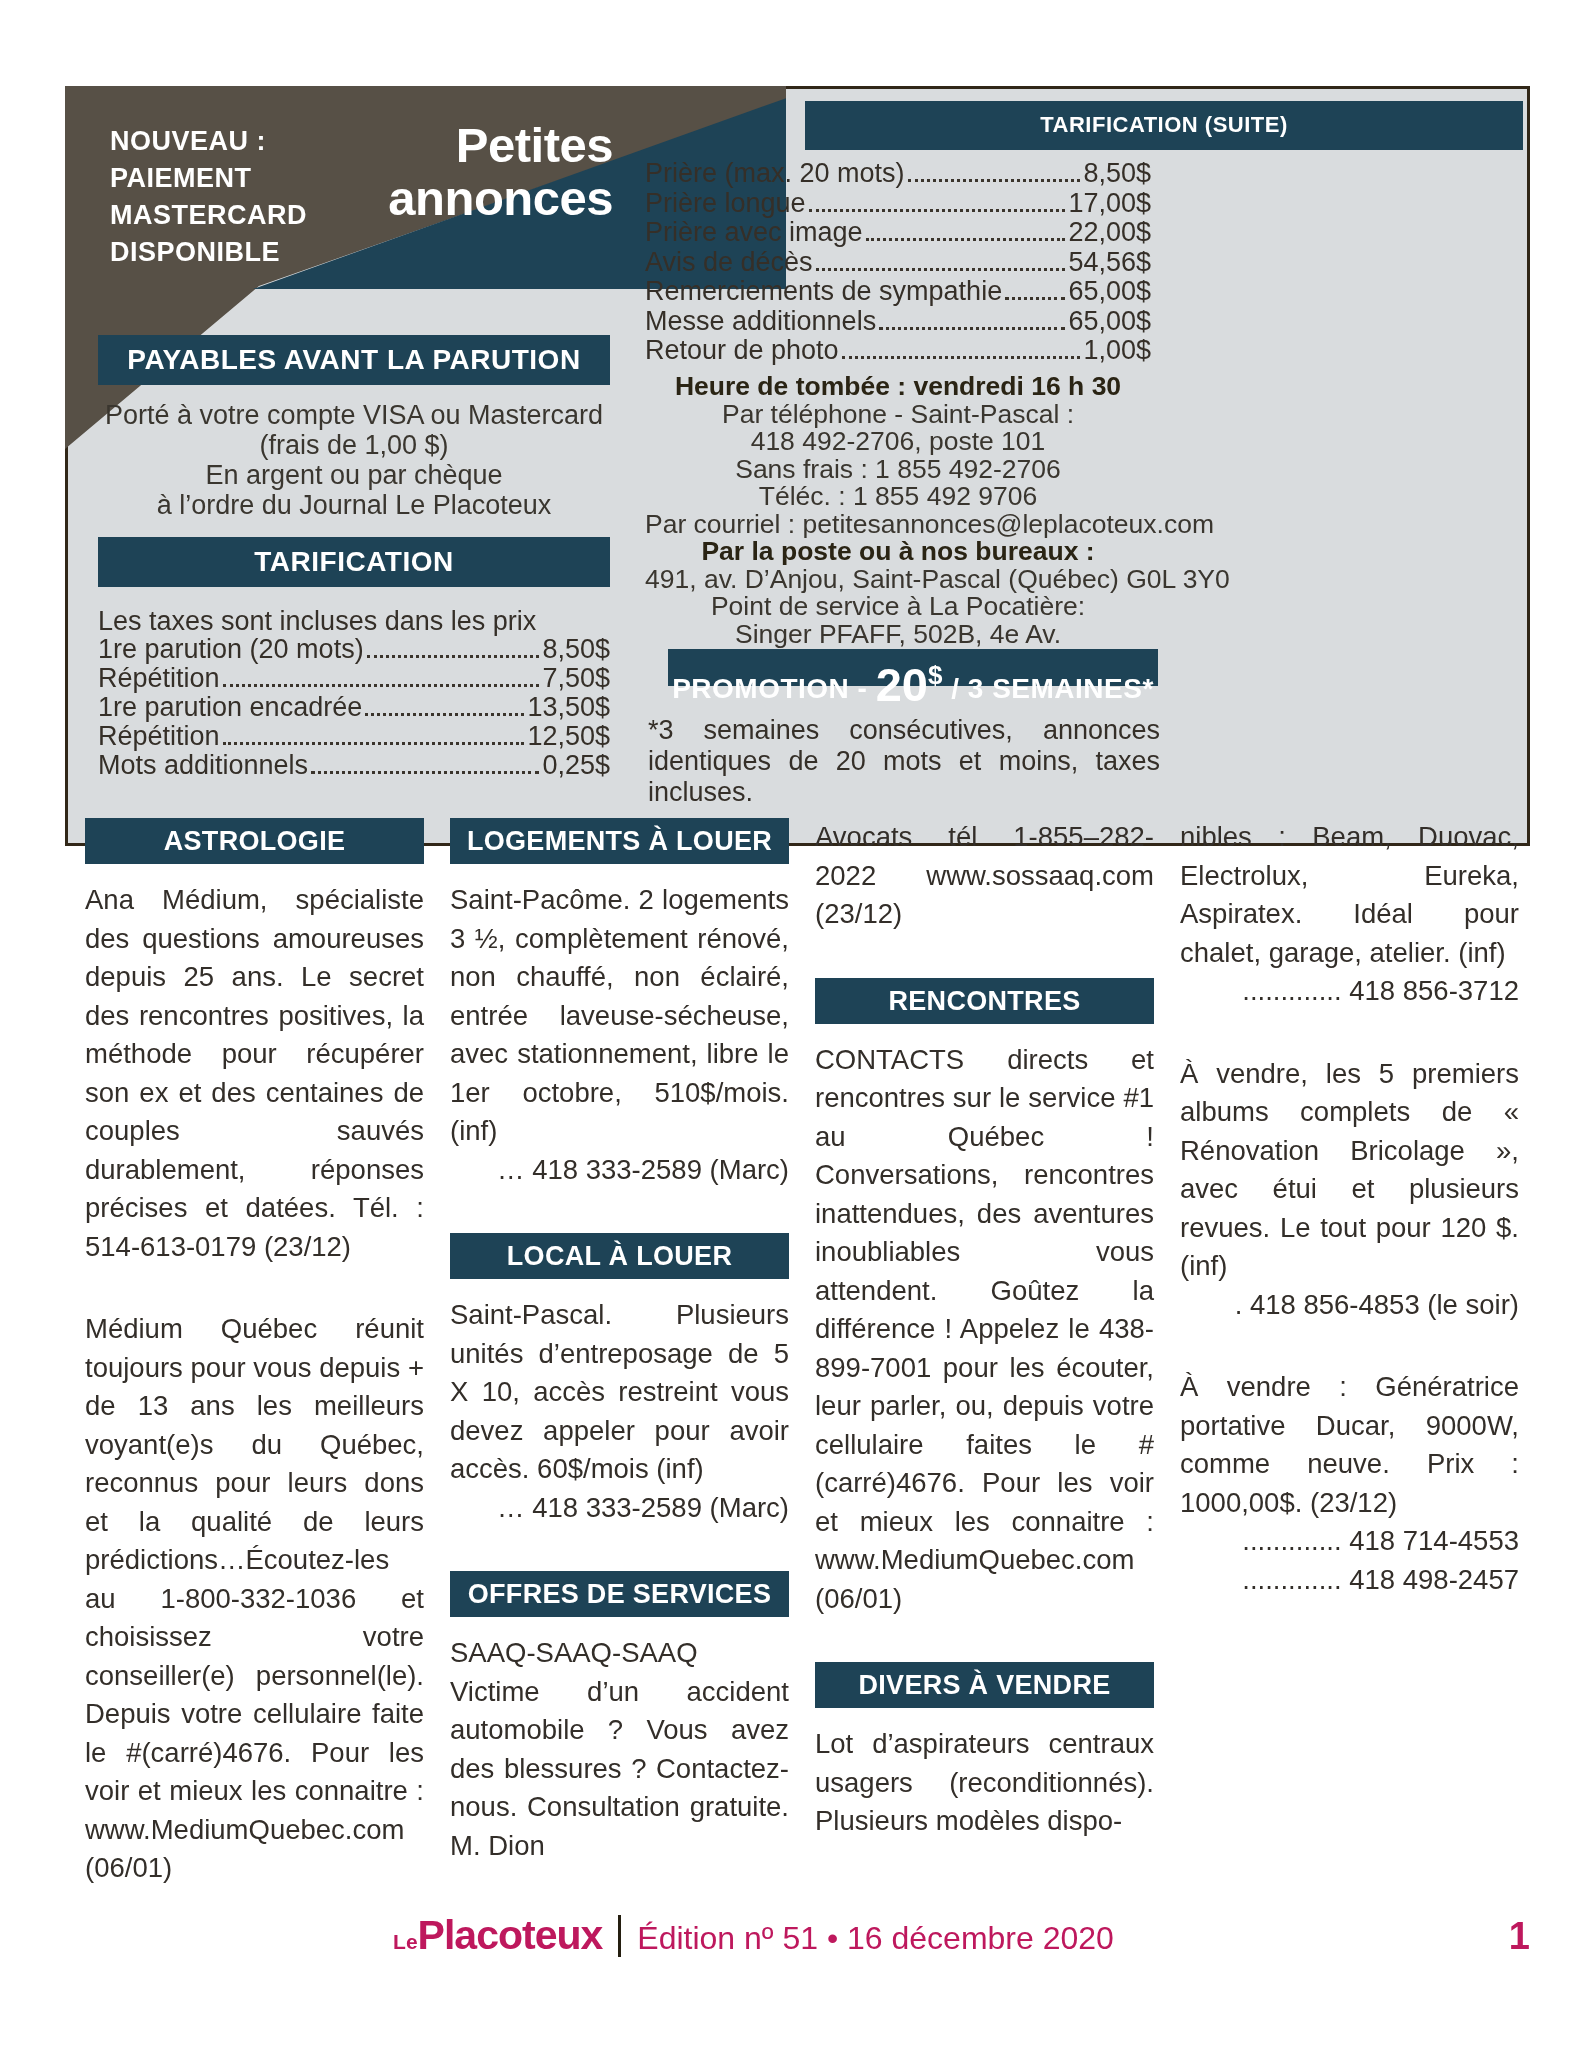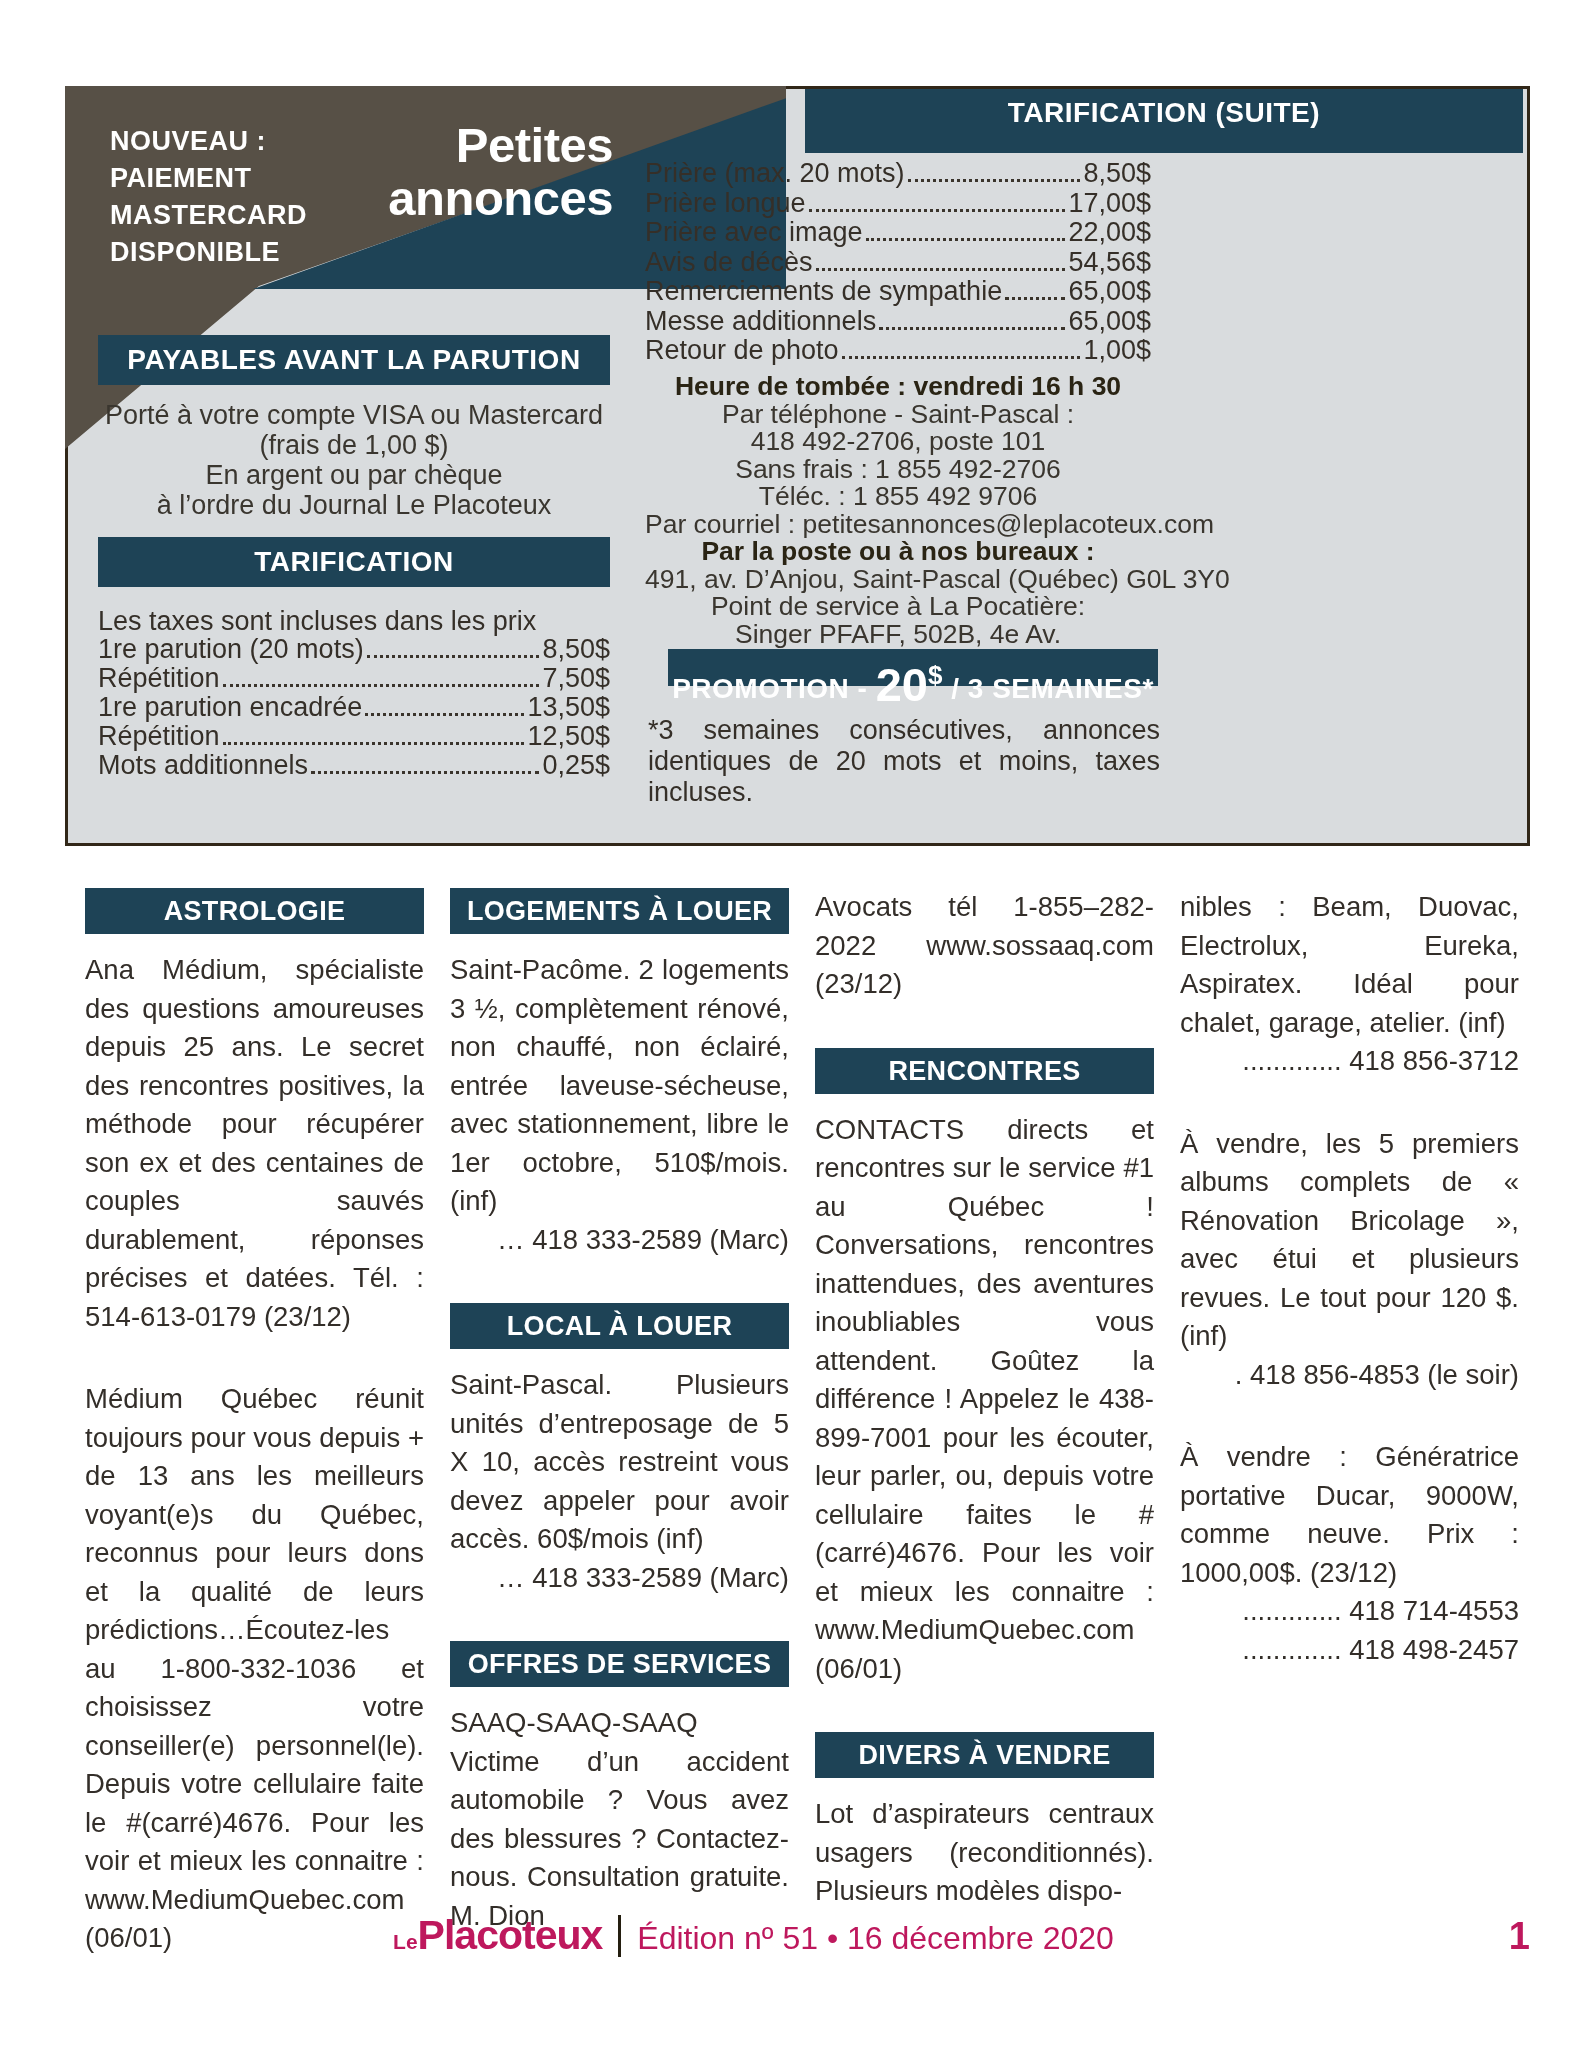--- a/index.html
+++ b/index.html
@@ -44,22 +44,22 @@
   }
   .tl-bar2 { margin-top:17px; }
   .pricelist { margin-top:20px; font-size:27px; color:#352f28; }
   .pricelist .note { line-height:28px; }
   .prow { display:flex; align-items:baseline; line-height:28px; }
   .prow .plabel { white-space:nowrap; }
   .prow .leader { flex:1; border-bottom:3px dotted #3a342c; margin:0 3px 6px 3px; min-width:20px; }
   .prow .pprice { white-space:nowrap; }
 
   .tr-bar {
-    position:absolute; left:737px; right:4px; top:0; height:64px;
-    line-height:48px; font-size:28px; letter-spacing:.5px;
+    position:absolute; left:737px; right:4px; top:12px; height:49px;
+    line-height:48px; font-size:22px; letter-spacing:.5px;
   }
   .tr-list { position:absolute; left:577px; top:70px; width:506px; font-size:27px; color:#352f28; }
   .tr-list .prow { line-height:29.5px; }
   .contact {
     position:absolute; left:577px; top:284px; width:506px;
     text-align:center; font-size:26.5px; line-height:27.5px; color:#3a362f; white-space:nowrap;
   }
   .contact .c-bold { font-weight:bold; color:#2a2414; }
   .promo {
     position:absolute; left:600px; top:560px; width:490px; height:37px; line-height:52px;
@@ -67,21 +67,21 @@
   }
   .promo .promo-amount { font-size:47px; letter-spacing:0; vertical-align:-3px; }
   .promo .promo-cur { font-size:26px; vertical-align:14px; }
   .promo-note {
     position:absolute; left:580px; top:626px; width:512px;
     font-size:27px; line-height:31px; text-align:justify; color:#352f28;
   }
 
   
   .cols {
-    position:absolute; left:85px; top:888px; width:1435px;
+    position:absolute; left:85px; top:818px; width:1435px;
     display:flex; gap:26px;
   }
   .col { width:339px; font-size:27.5px; line-height:38.5px; color:#332e29; }
   .colbar {
     height:46px; line-height:46px; font-size:27px; letter-spacing:.3px;
     margin-bottom:17px;
   }
   .colbar + .ad { margin-top:0; }
   .ad { text-align:justify; margin-bottom:44px; }
   .ad .tel { text-align:right; }

